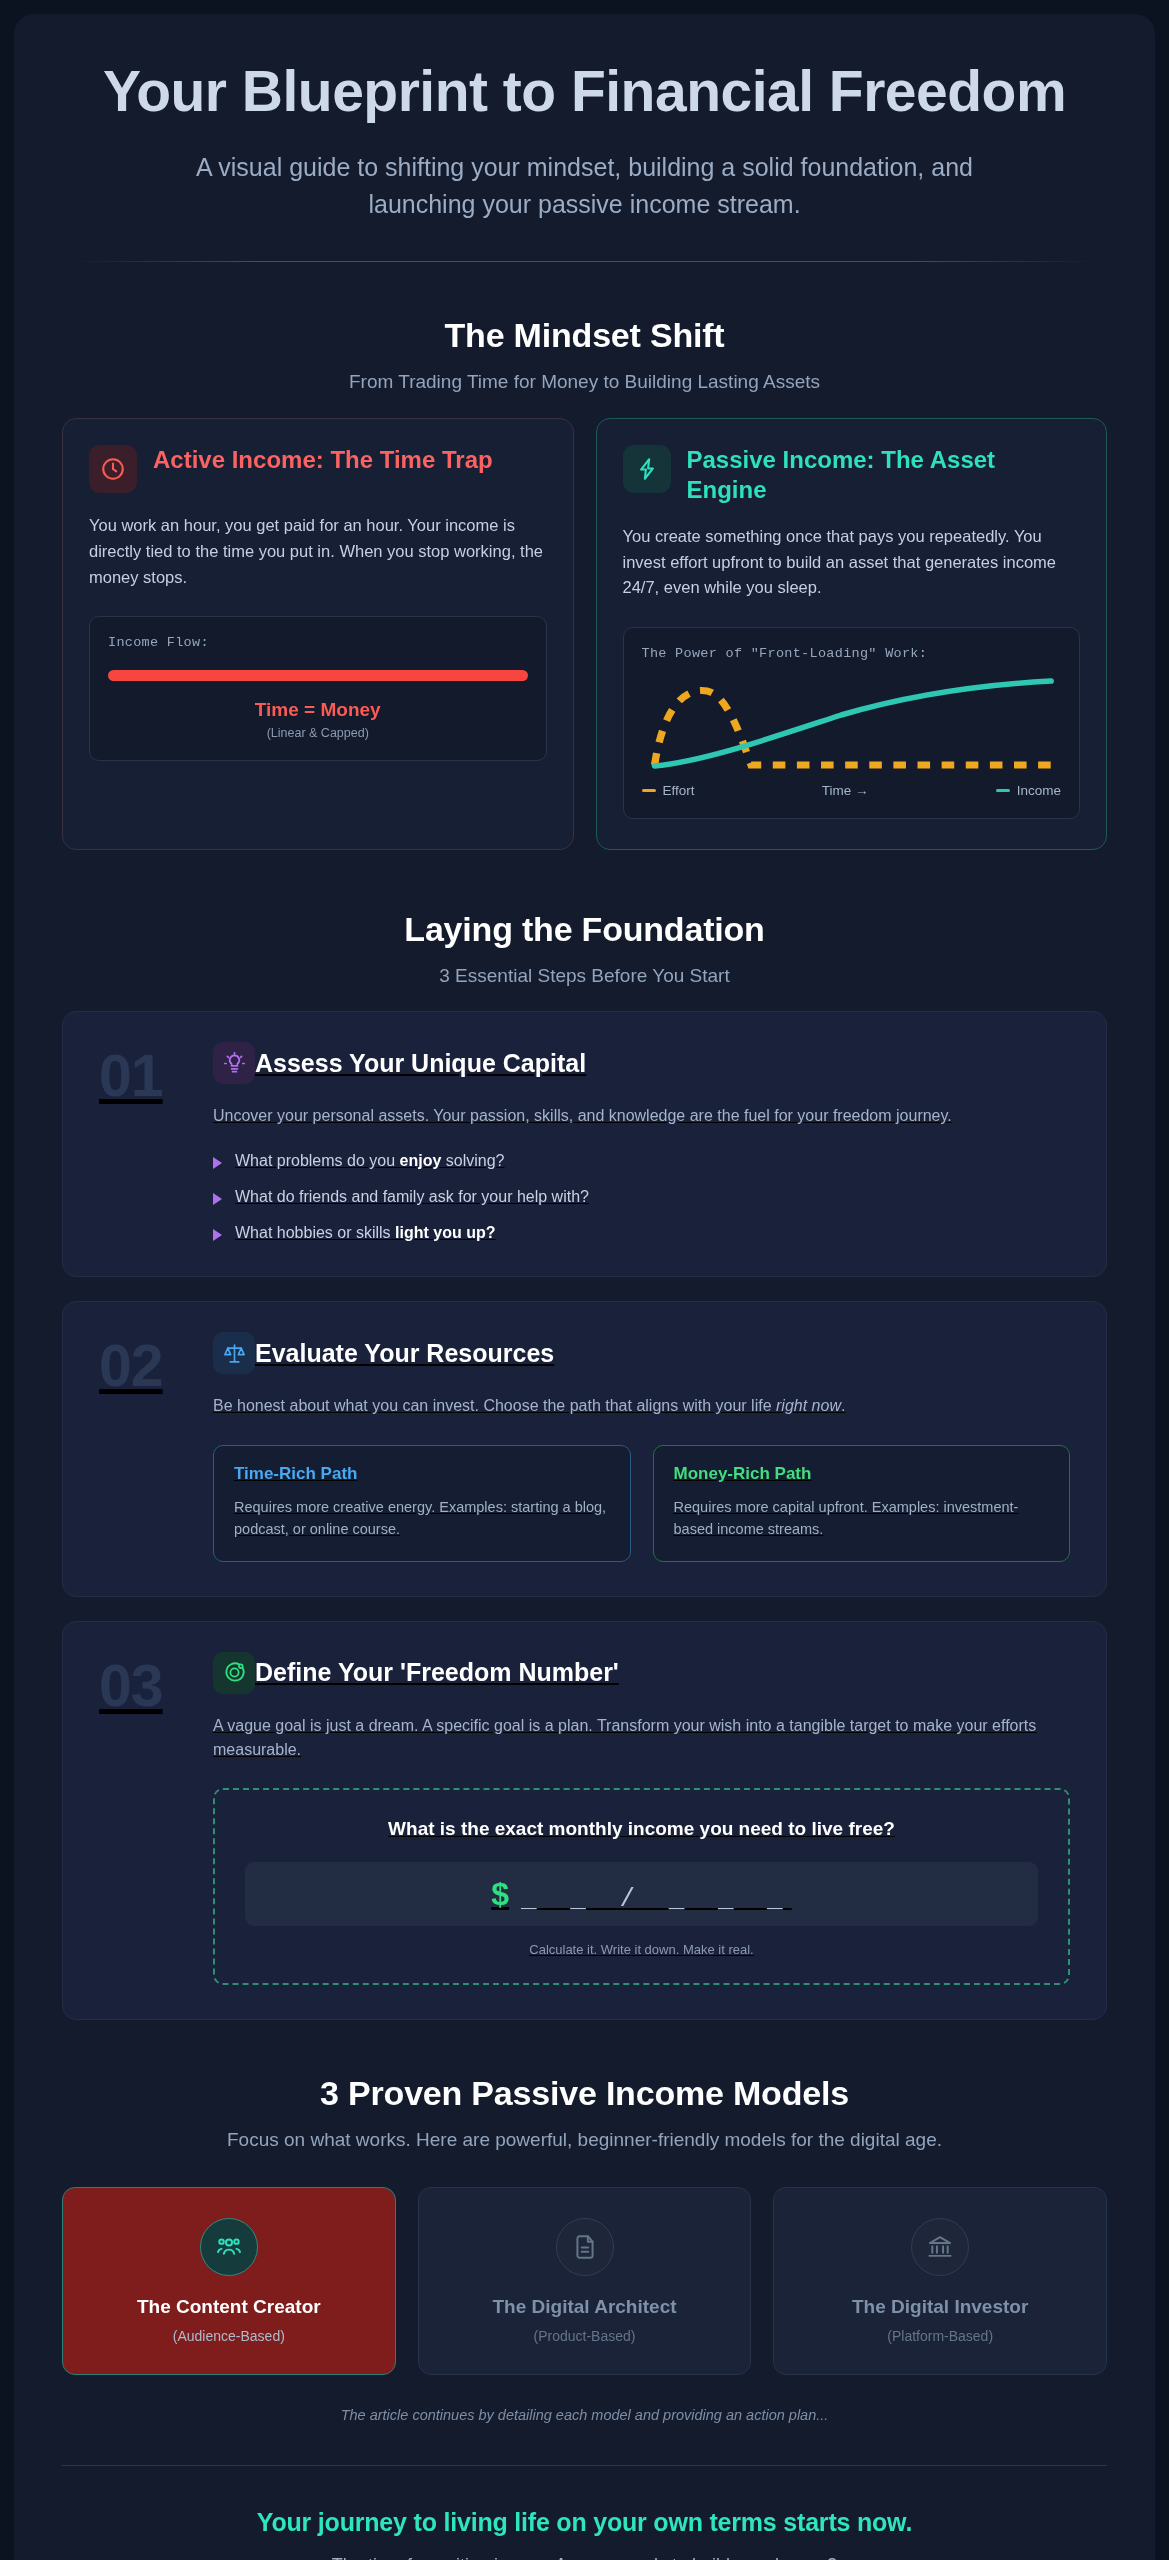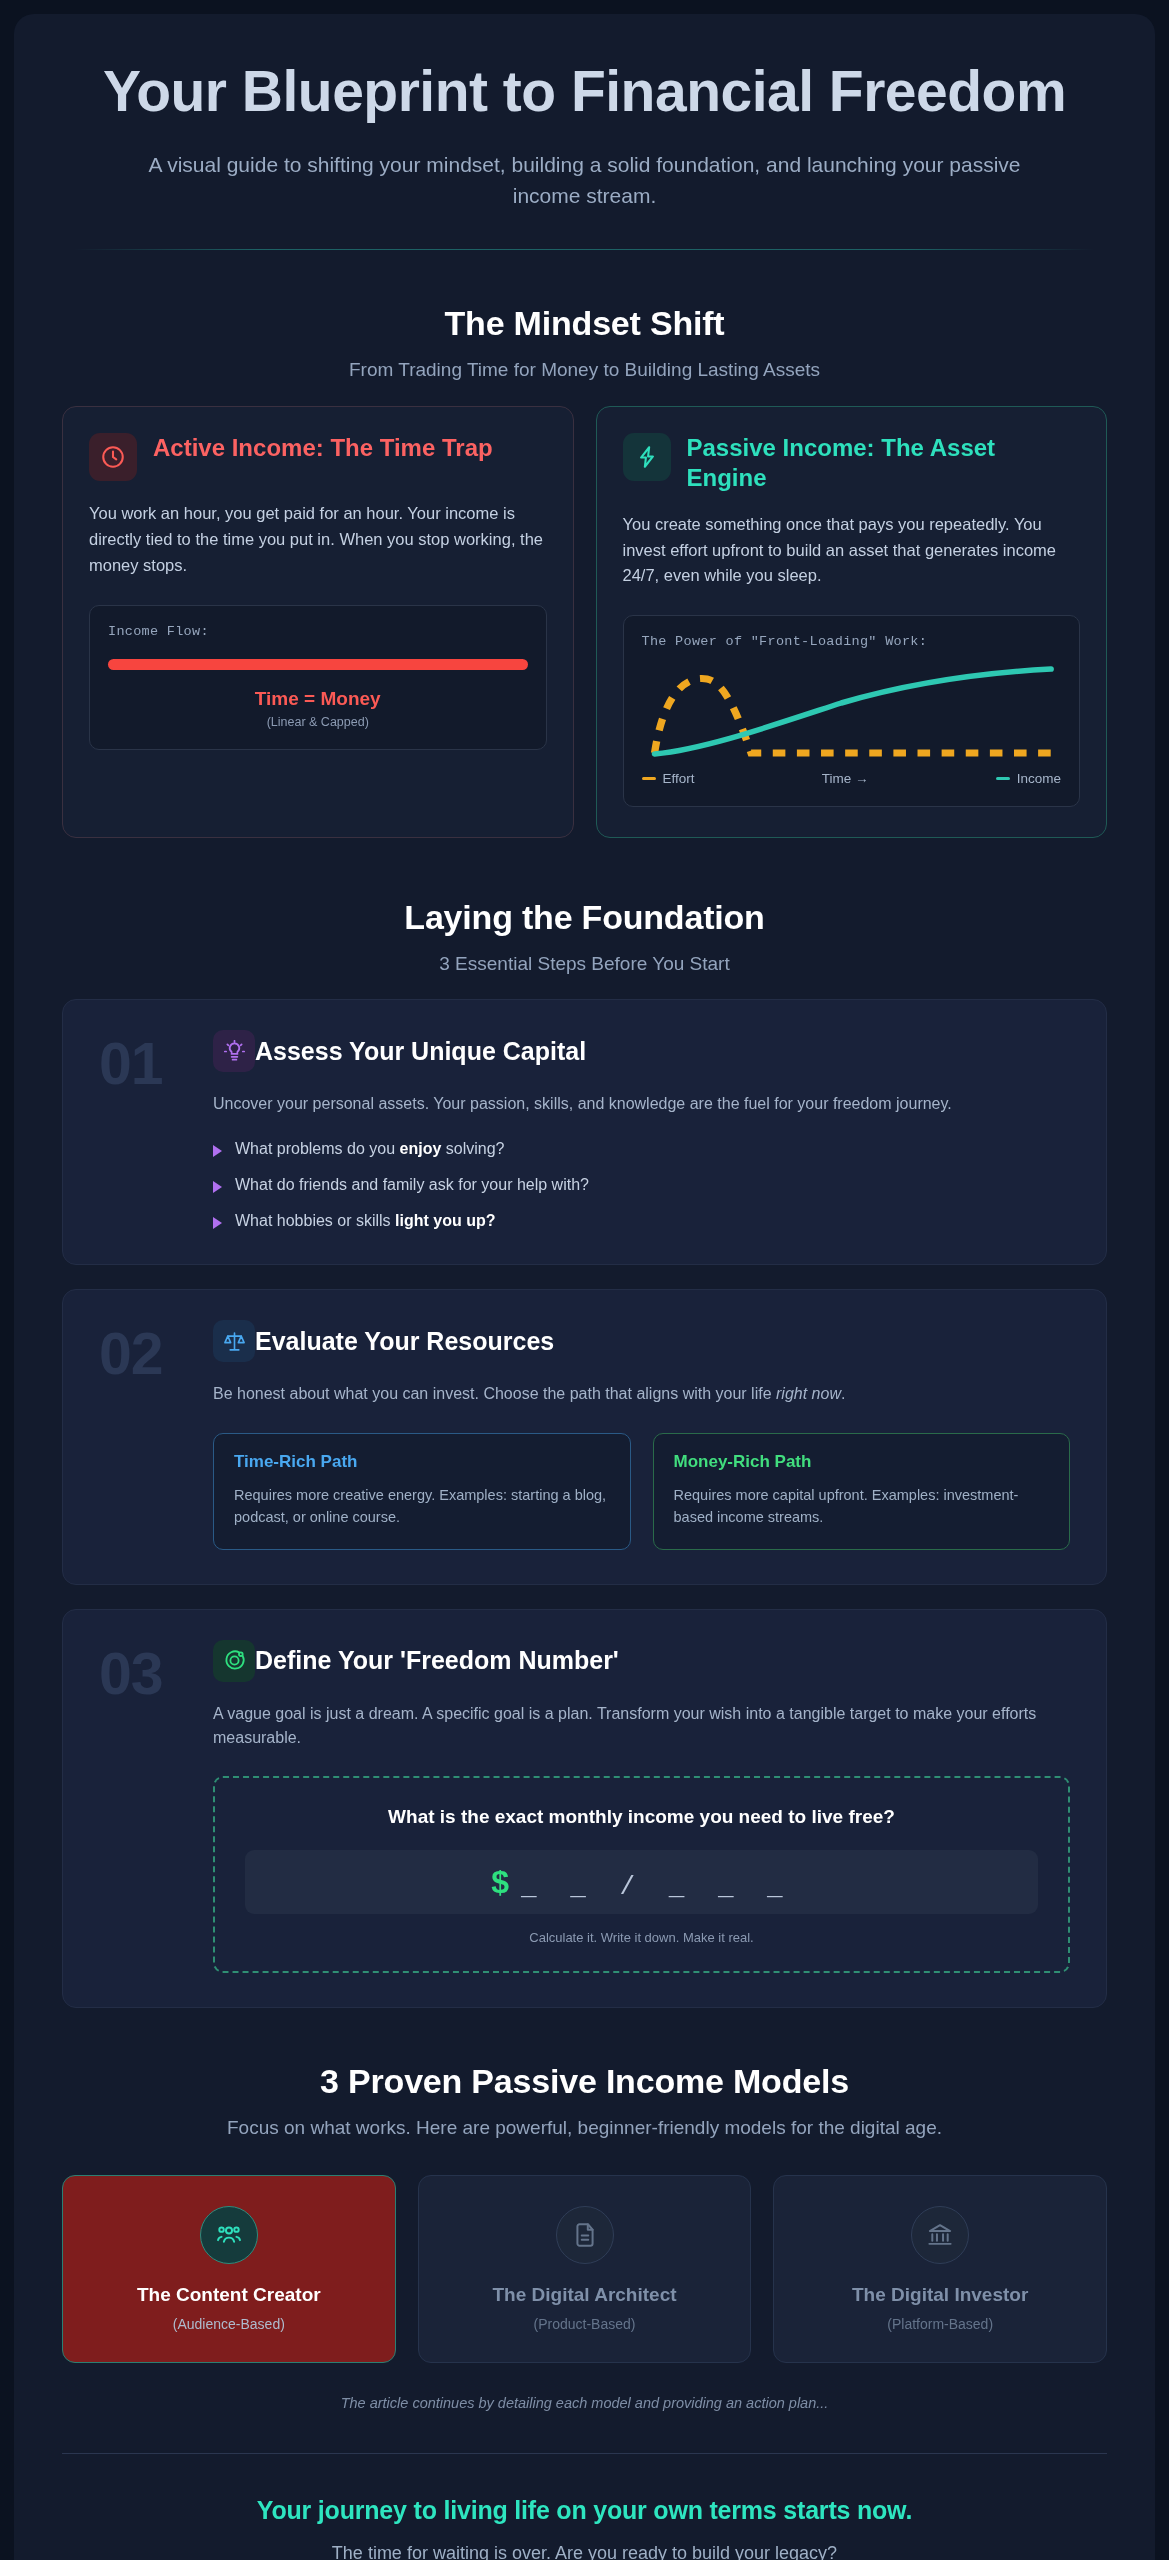--- a/index.html
+++ b/index.html
@@ -52,21 +52,21 @@
   .hero h1 {
     font-size: 57px;
     line-height: 1.11;
     font-weight: 800;
     color: #cdd8e8;
     letter-spacing: -0.5px;
   }
   .hero p {
     margin: 26px auto 0 auto;
     max-width: 880px;
-    font-size: 21px;
+    font-size: 25px;
     line-height: 1.48;
     color: #9bacc4;
   }
   .hero-rule {
     margin: 38px 0 0 0;
     height: 1px;
     background: linear-gradient(90deg, rgba(45,212,191,0) 0%, rgba(45,212,191,.38) 18%, rgba(45,212,191,.38) 82%, rgba(45,212,191,0) 100%);
   }
 
   
@@ -173,20 +173,21 @@
   
   .step {
     margin-top: 24px;
     border-radius: 14px;
     background: #19223a;
     border: 1px solid #232d46;
     padding: 30px 36px 34px 36px;
     position: relative;
     display: flex;
     gap: 10px;
+    text-decoration: underline;
   }
   .step-num {
     font-size: 59px;
     font-weight: 800;
     color: #2b3855;
     line-height: .95;
     letter-spacing: -1px;
     flex: 0 0 104px;
     padding-top: 6px;
   }

